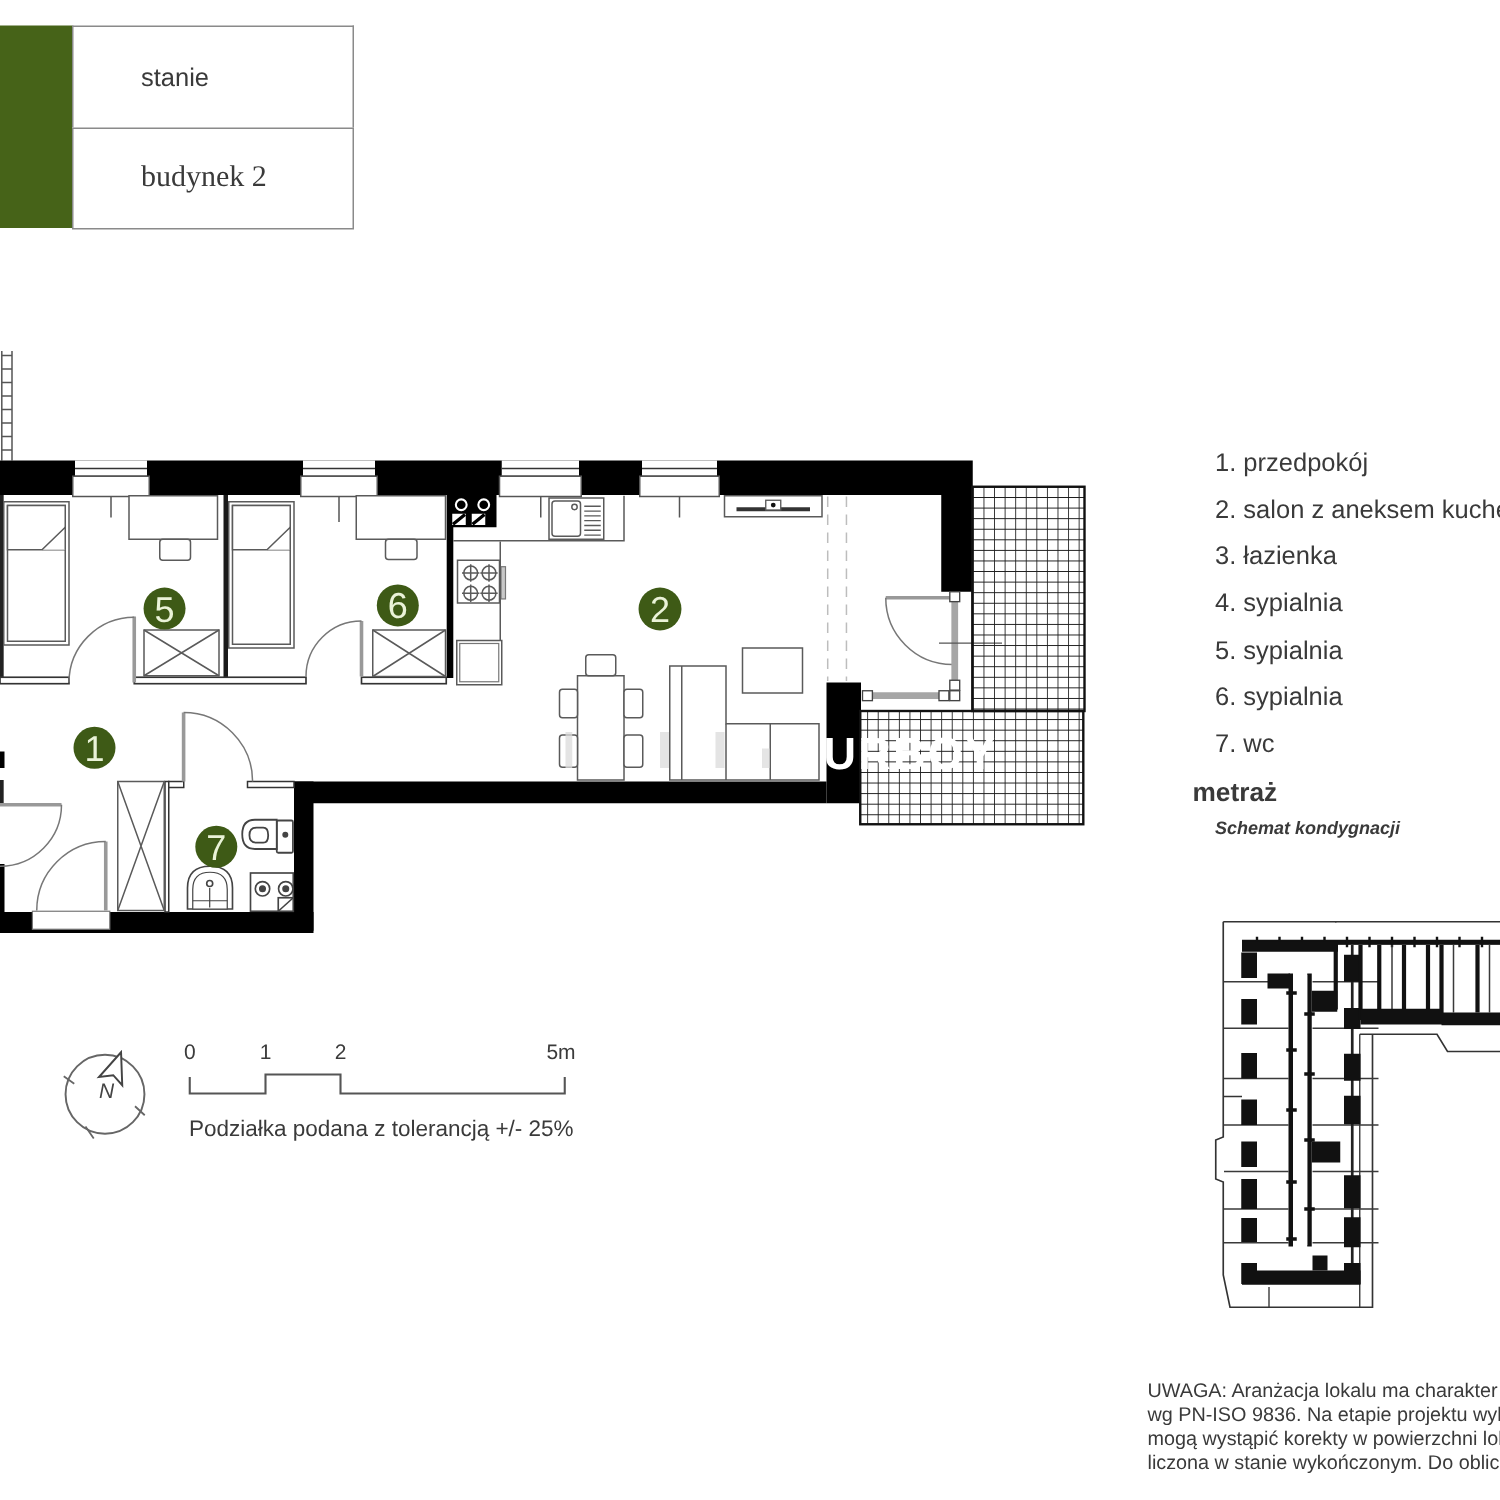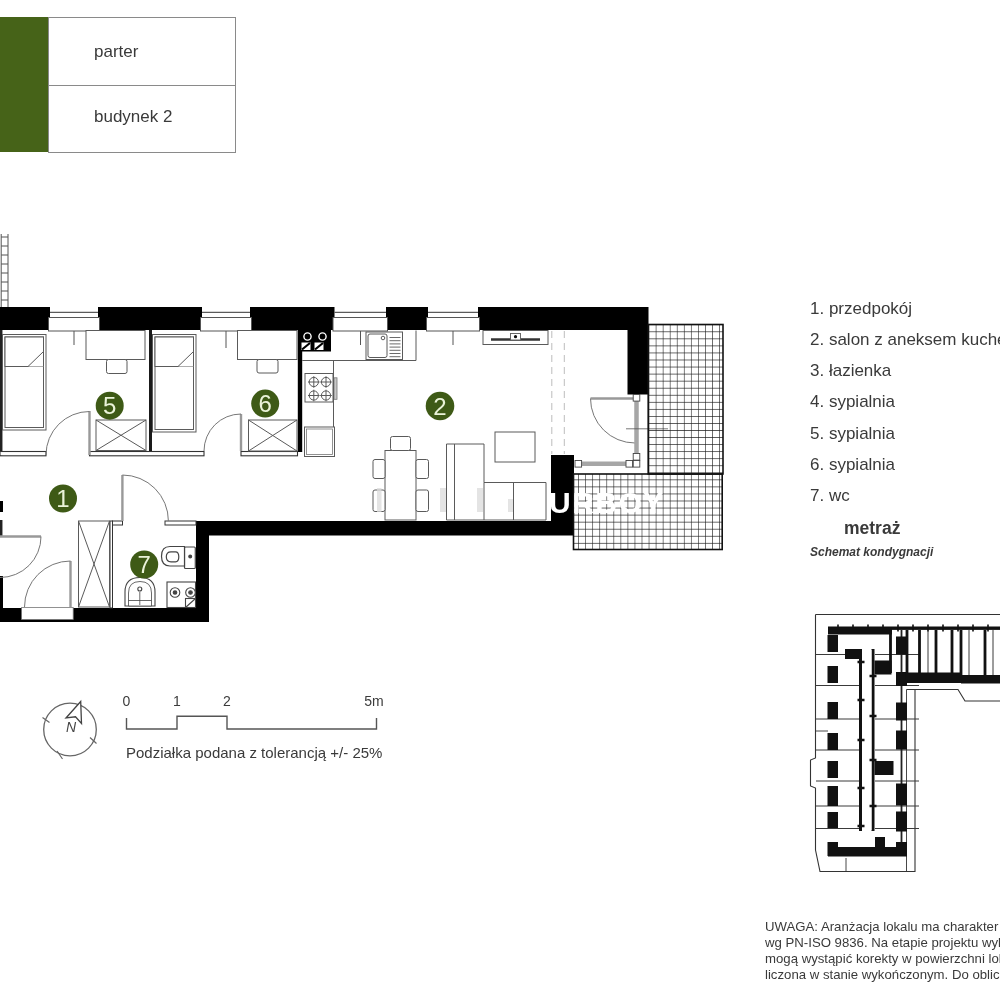--- a/index.html
+++ b/index.html
@@ -350,35 +350,35 @@
 <text x="374" y="706">5m</text>
 </g>
 </g>
 </svg>
 
 <div style="position:absolute;left:0;top:17px;width:48px;height:135px;background:#466318"></div>
 
 <div style="position:absolute;left:48px;top:17px;width:186px;height:67px;border:1px solid #8a8a8a;border-bottom:none"></div>
 <div style="position:absolute;left:48px;top:85px;width:186px;height:66px;border:1px solid #8a8a8a"></div>
 
-<div class="t" style="left:94px;top:42px;font-size:17px;">parter</div>
-
-<div class="t" style="left:94px;top:107px;font-size:17px;">budynek 2</div>
+<div class="t" style="left:94px;top:42px;font-size:17px;">stanie</div>
+
+<div class="t" style="left:94px;top:107px;font-size:20px;font-family:Liberation Serif, serif;">budynek 2</div>
 
 <div class="t" style="left:810px;top:292.5px;font-size:17px;line-height:31.3px;">
 1.&nbsp;przedpokój<br>
 2.&nbsp;salon z aneksem kuchennym<br>
 3.&nbsp;łazienka<br>
 4.&nbsp;sypialnia<br>
 5.&nbsp;sypialnia<br>
 6.&nbsp;sypialnia<br>
 7.&nbsp;wc
 </div>
 
-<div class="t" style="left:844px;top:518px;font-size:17.5px;font-weight:bold;">metraż</div>
+<div class="t" style="left:795px;top:518px;font-size:17.5px;font-weight:bold;">metraż</div>
 
 <div class="t" style="left:810px;top:545px;font-size:12px;font-weight:bold;font-style:italic;">Schemat kondygnacji</div>
 
 <div class="t" style="left:126px;top:744px;font-size:15px;">Podziałka podana z tolerancją +/- 25%</div>
 
 <div class="t" style="left:765px;top:918.5px;font-size:13.2px;line-height:16.2px;">
 UWAGA: Aranżacja lokalu ma charakter poglądowy.<br>
 wg PN-ISO 9836. Na etapie projektu wykonawczego<br>
 mogą wystąpić korekty w powierzchni lokalu. Pow.<br>
 liczona w stanie wykończonym. Do obliczeń przyjęto

